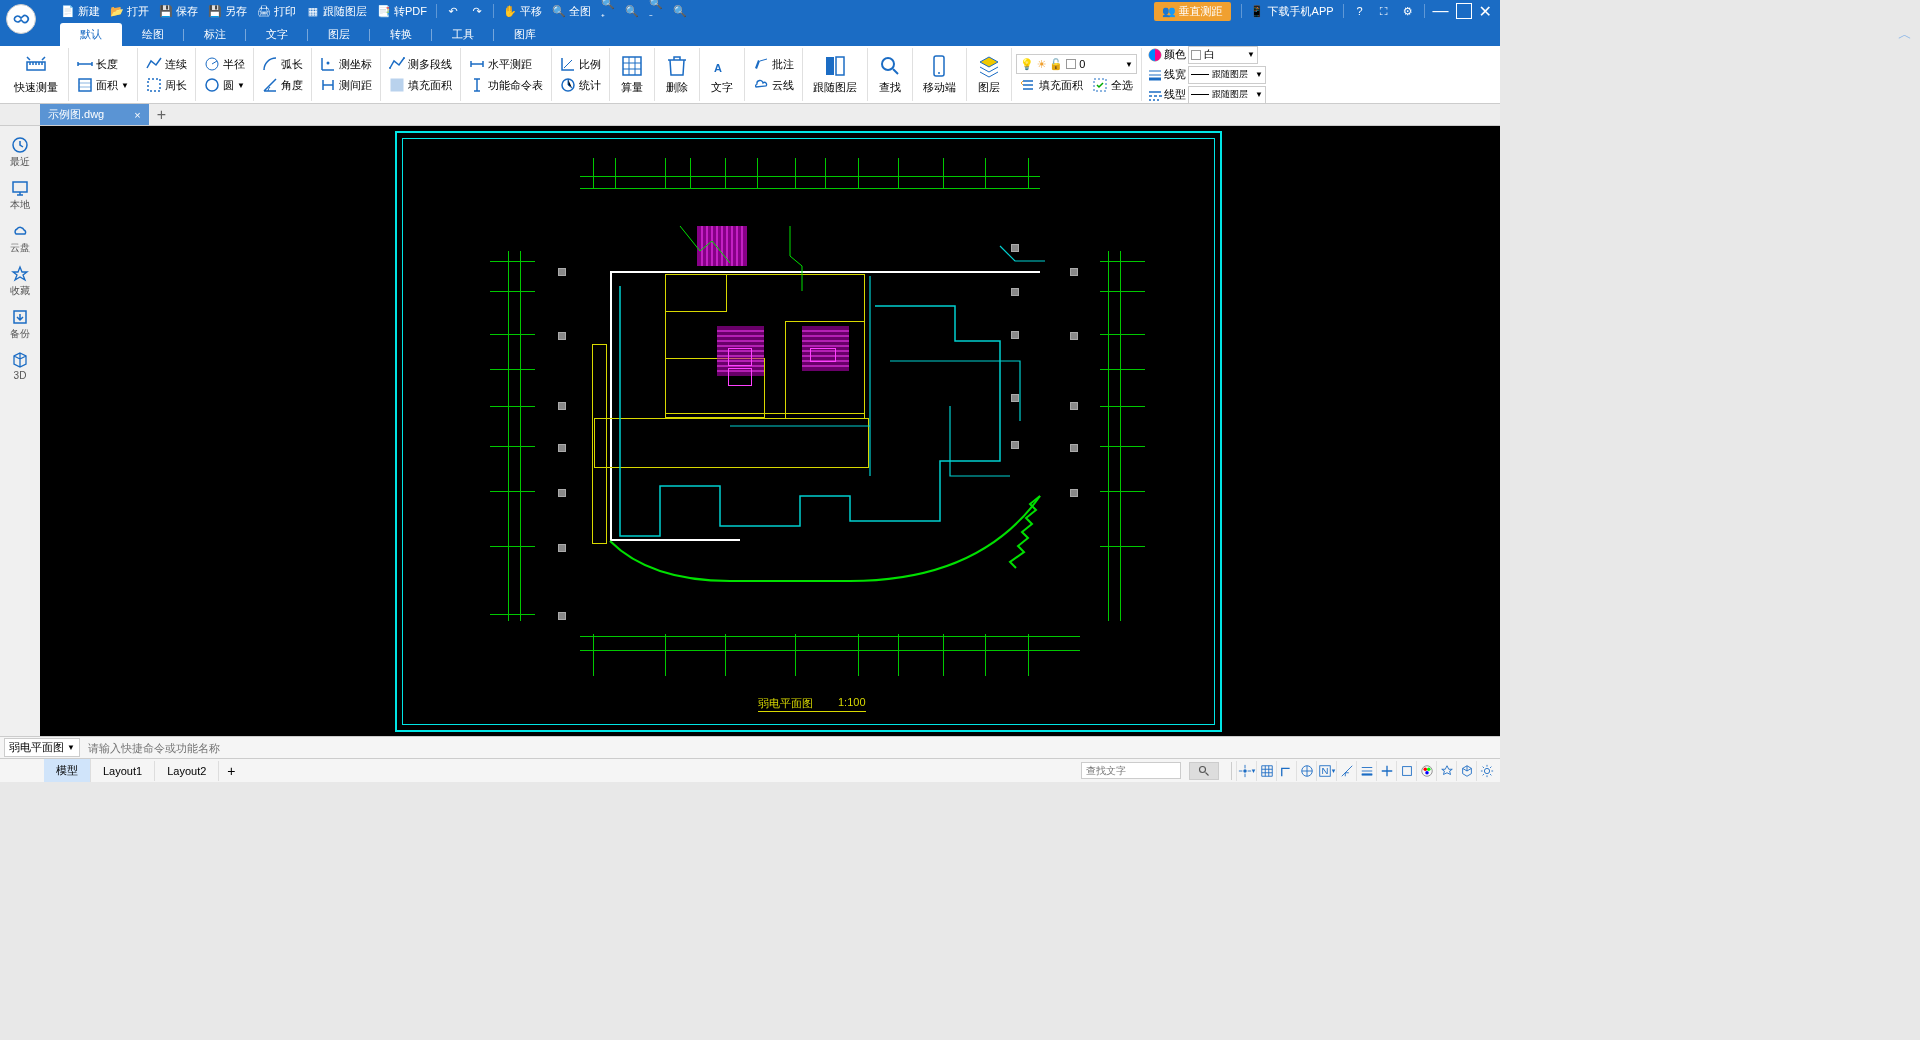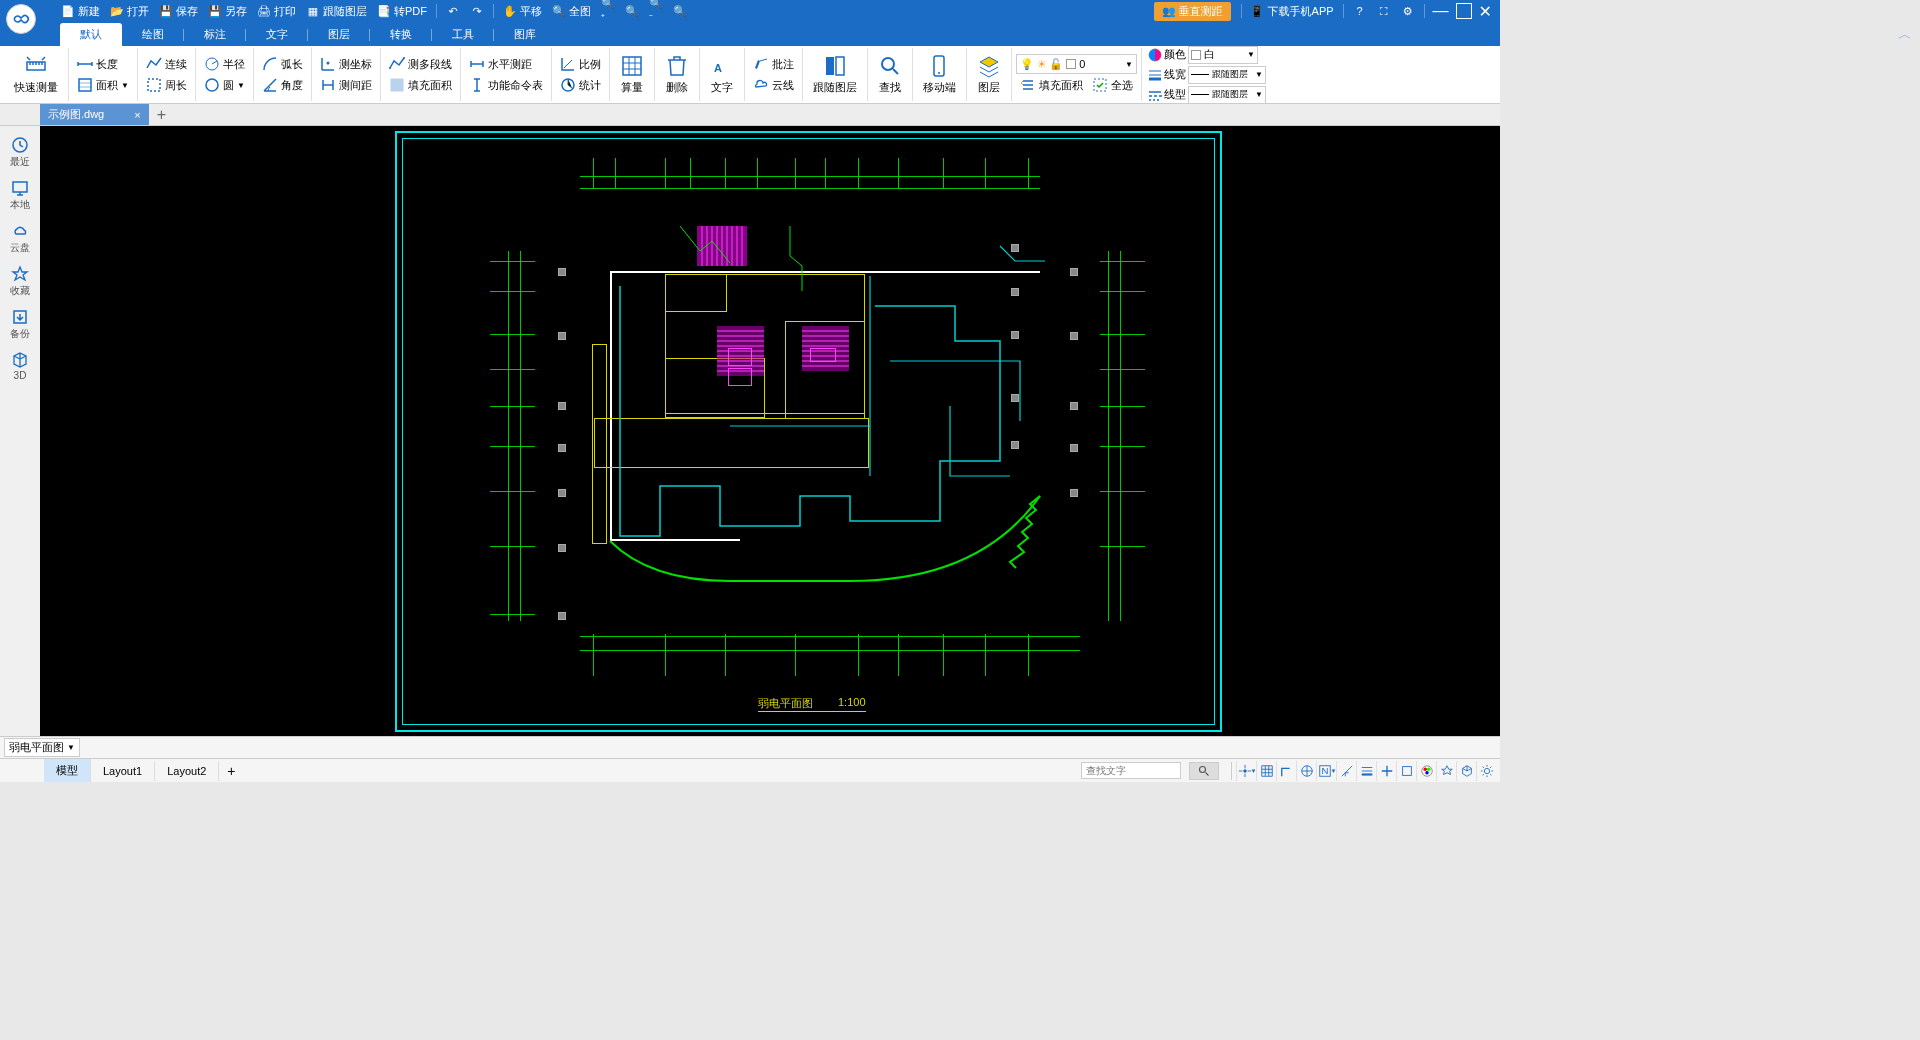--- a/index.html
+++ b/index.html
@@ -749,20 +749,21 @@
         <span>1:100</span>
     </div>
   </div>
 </div>
 
 <div class="cmd-bar">
   <div class="cmd-label">
       <span>弱电平面图</span>
       <span style="font-size:8px">▼</span>
     </div>
+  <input class="cmd-input" placeholder="请输入快捷命令或功能名称" style="">
 </div>
 
 <div class="status-bar">
   <div style="width:40px"></div>
   <div class="layout-tab active">模型</div>
   <div class="layout-tab">Layout1</div>
   <div class="layout-tab">Layout2</div>
   <div class="add-layout">+</div>
   <input class="search-box" placeholder="查找文字" style="">
   <div class="search-btn">

